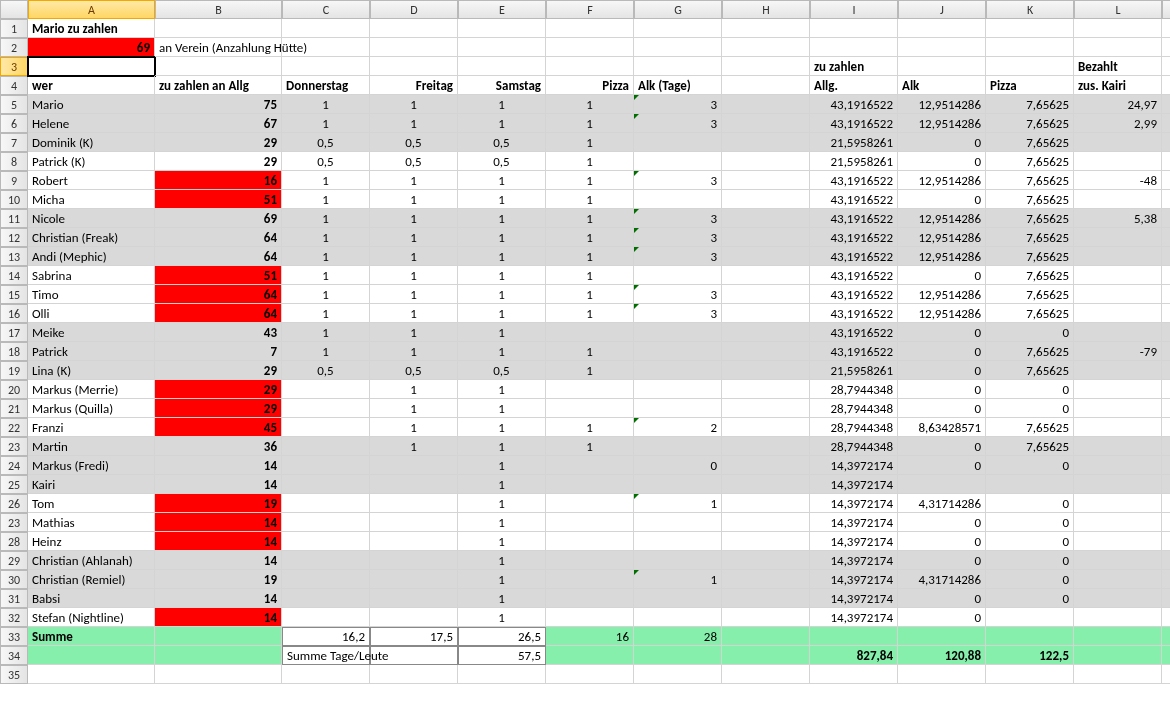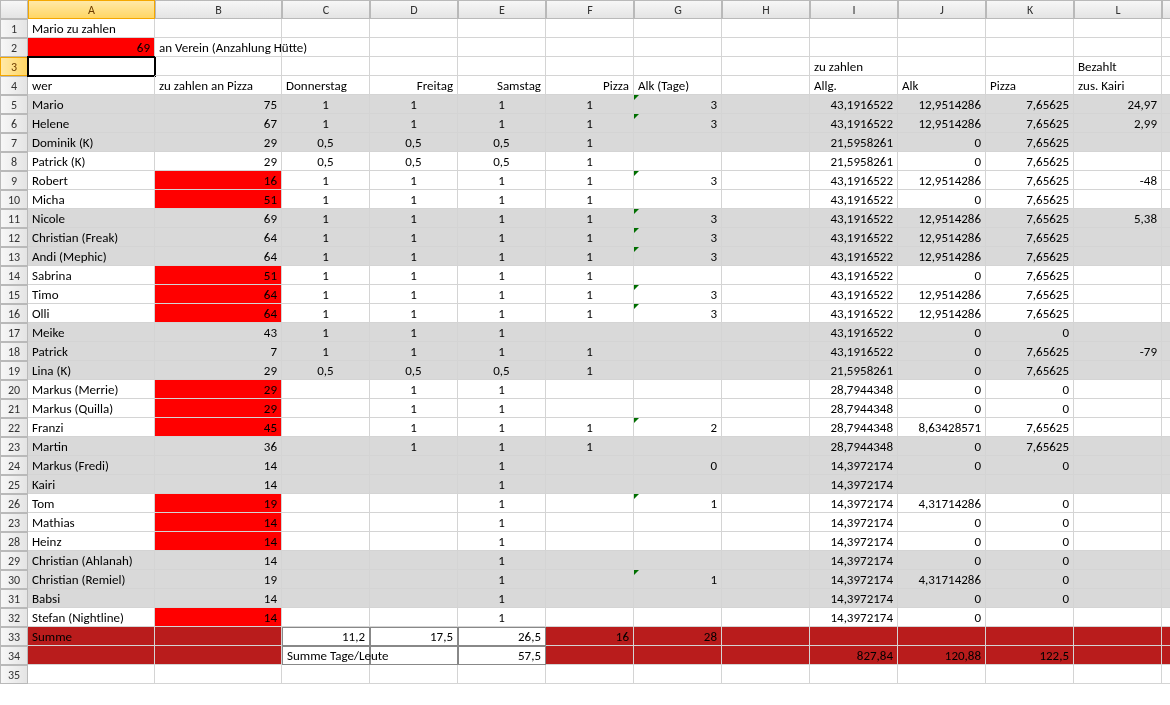--- a/index.html
+++ b/index.html
@@ -53,26 +53,26 @@
   .cell {
     border-right: 1px solid #d4d4d4;
     border-bottom: 1px solid #d4d4d4;
     padding: 0 4px;
     display: flex;
     align-items: center;
     overflow: hidden;
     white-space: nowrap;
     position: relative;
   }
-  .bold { font-weight: normal; }
+  .bold { font-weight: bold; }
   .right { justify-content: flex-end; text-align: right; }
   .center { justify-content: center; }
   .redbg { background: #ff0000; text-align: center; }
   .grey { background: #d9d9d9; }
-  .peach { background: #b91c1c; }
+  .peach { background: #86efac; }
   .bthin { border: 1px solid #888; }
   .tri::before {
     content:"";
     position:absolute;
     top:0; left:0;
     border-top:5px solid #006f00;
     border-right:5px solid transparent;
   }
   .selcell {
     outline: 2px solid #000;
@@ -136,21 +136,21 @@
     <div class="cell "></div>
     <div class="cell "></div>
     <div class="cell "></div>
     <div class="cell bold">zu zahlen</div>
     <div class="cell "></div>
     <div class="cell "></div>
     <div class="cell bold">Bezahlt</div>
     <div class="cell "></div>
     <div class="rowhdr">4</div>
     <div class="cell bold">wer</div>
-    <div class="cell bold overflow">zu zahlen an Pizza</div>
+    <div class="cell bold overflow">zu zahlen an Allg</div>
     <div class="cell bold">Donnerstag</div>
     <div class="cell bold right">Freitag</div>
     <div class="cell bold right">Samstag</div>
     <div class="cell bold right">Pizza</div>
     <div class="cell bold">Alk (Tage)</div>
     <div class="cell "></div>
     <div class="cell bold">Allg.</div>
     <div class="cell bold">Alk</div>
     <div class="cell bold">Pizza</div>
     <div class="cell bold">zus. Kairi</div>
@@ -543,21 +543,21 @@
     <div class="cell right"></div>
     <div class="cell "></div>
     <div class="cell right">14,3972174</div>
     <div class="cell right">0</div>
     <div class="cell right"></div>
     <div class="cell right"></div>
     <div class="cell "></div>
     <div class="rowhdr">33</div>
     <div class="cell peach bold">Summe</div>
     <div class="cell peach"></div>
-    <div class="cell right bthin">11,2</div>
+    <div class="cell right bthin">16,2</div>
     <div class="cell right bthin">17,5</div>
     <div class="cell right bthin">26,5</div>
     <div class="cell peach right">16</div>
     <div class="cell peach right">28</div>
     <div class="cell peach"></div>
     <div class="cell peach"></div>
     <div class="cell peach"></div>
     <div class="cell peach"></div>
     <div class="cell peach"></div>
     <div class="cell peach"></div>

